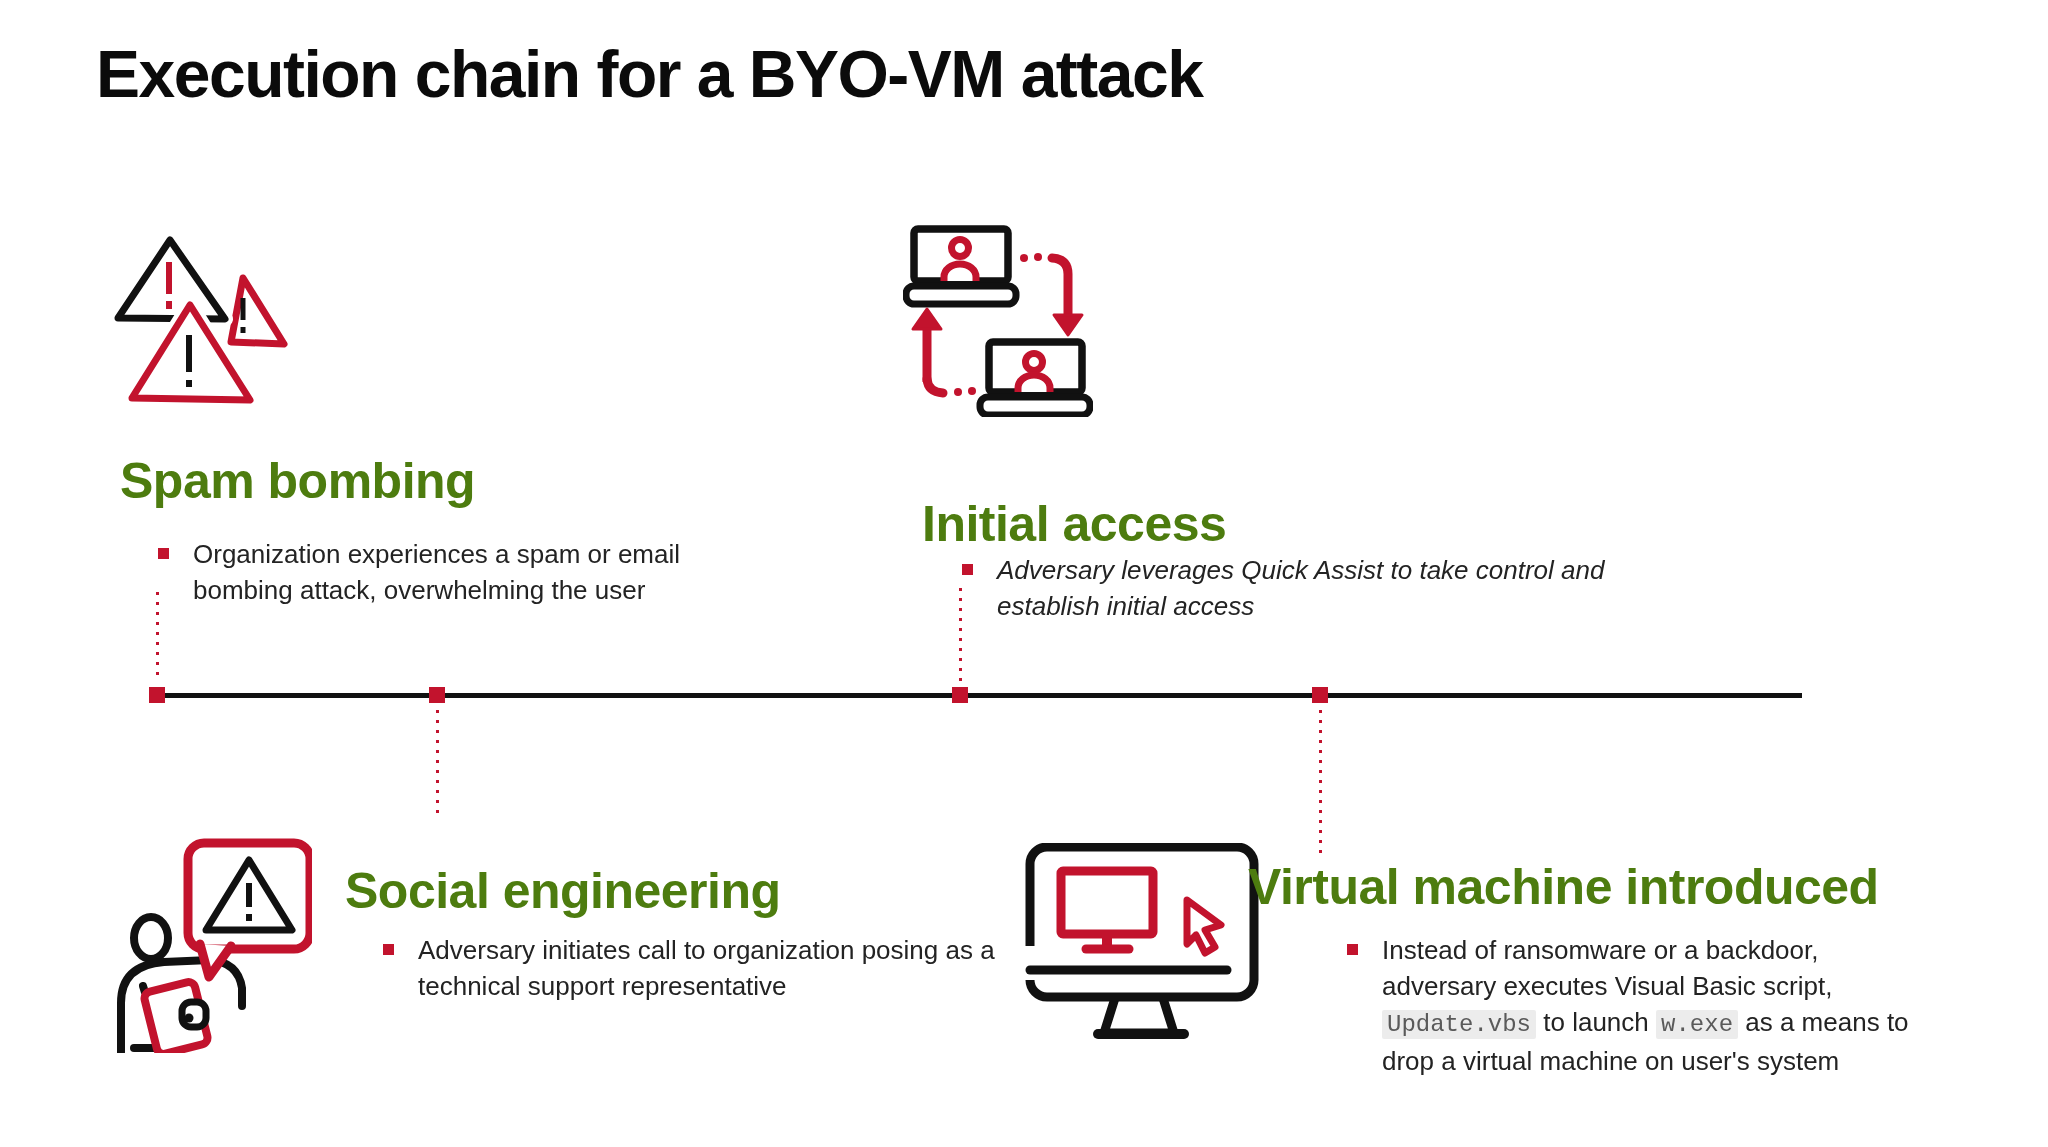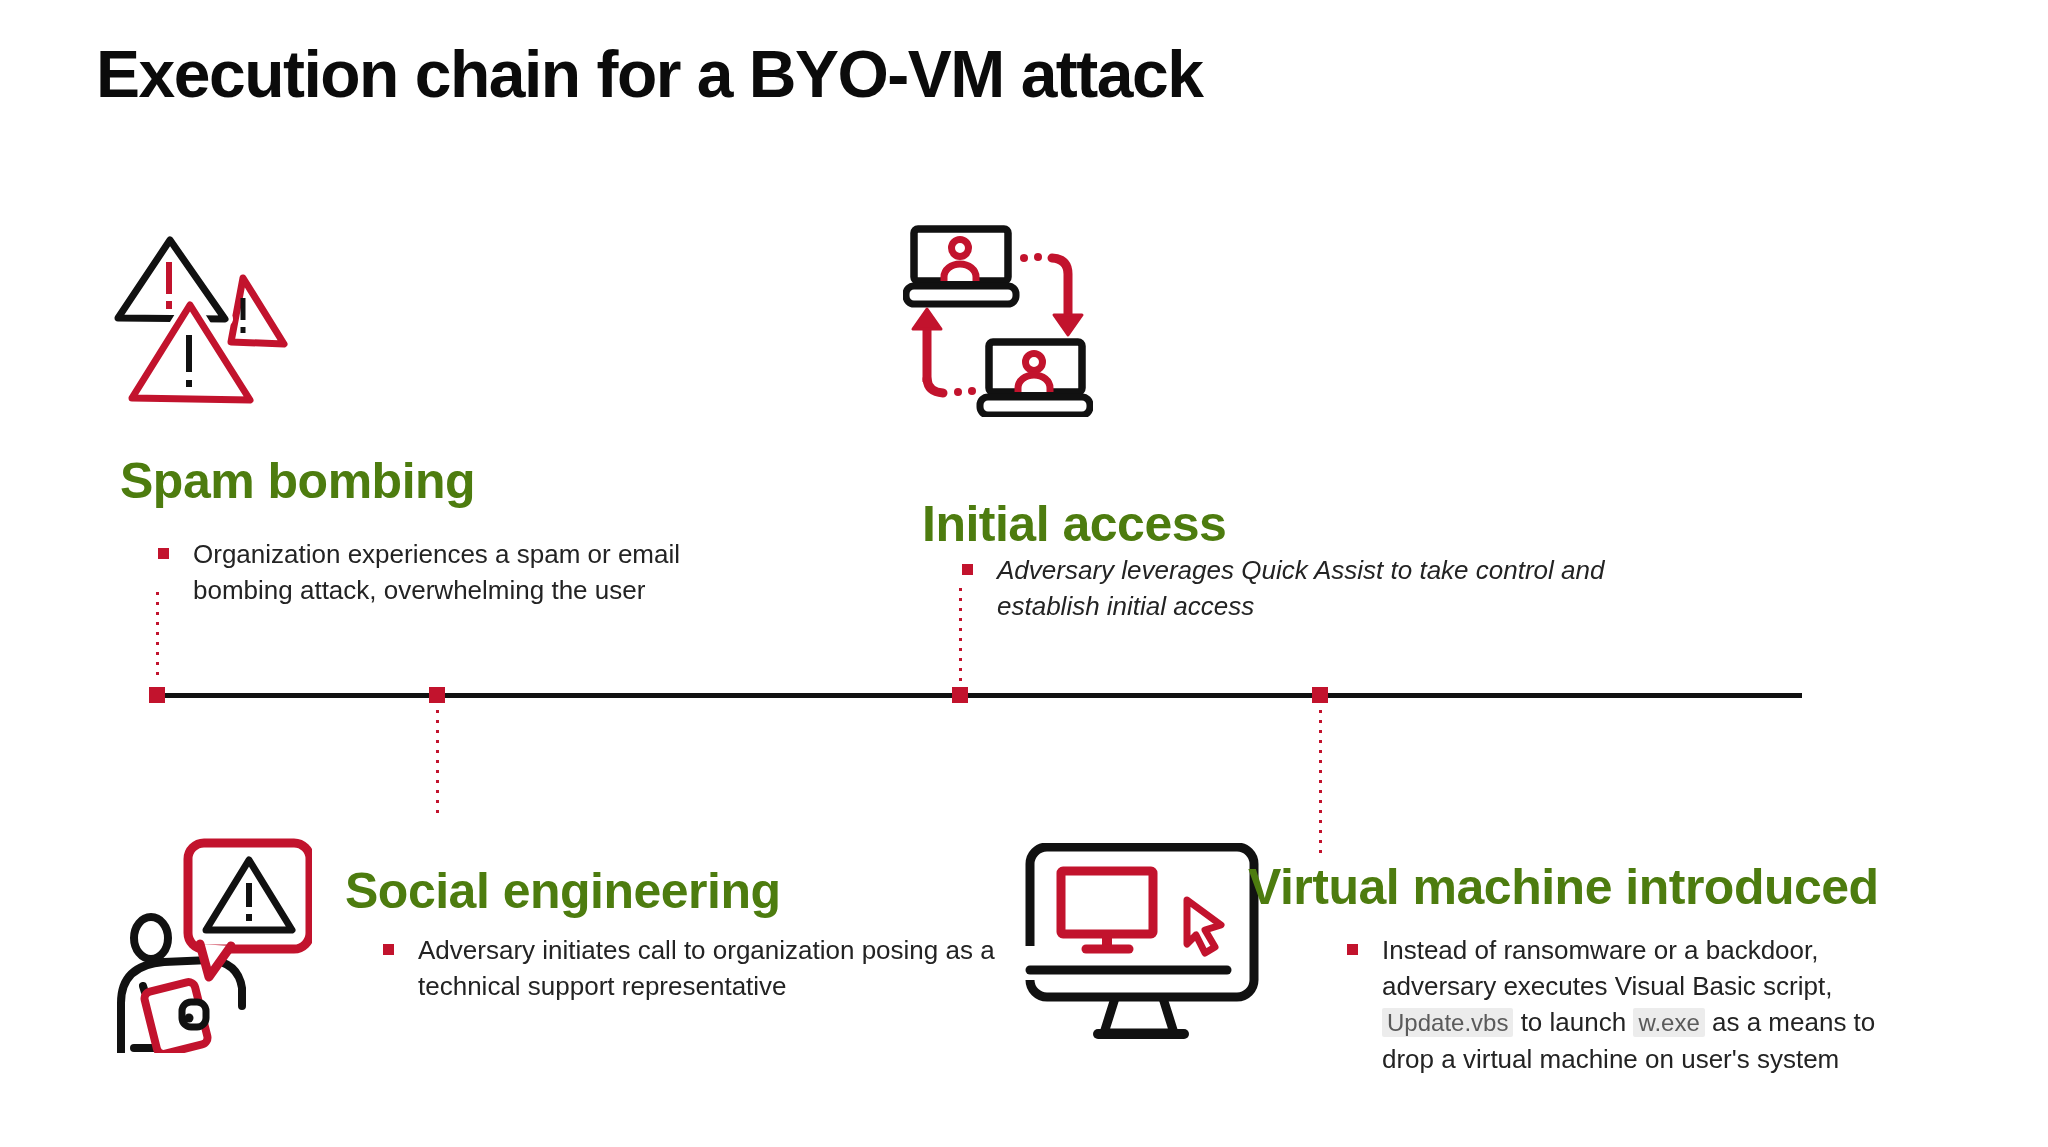--- a/index.html
+++ b/index.html
@@ -36,21 +36,21 @@
     margin-top: 12px;
     background: #c2132d;
   }
   .bullet-text {
     margin-left: 24px;
     font-size: 26px;
     line-height: 36px;
     color: #232323;
   }
   .code-chip {
-    font-family: Liberation Sans, sans-serif;
+    font-family: Liberation Mono, monospace;
     font-size: 24px;
     color: #5a5a5a;
     background: #ececec;
     padding: 1px 5px;
     border-radius: 2px;
     white-space: nowrap;
   }
   .timeline-line {
     left: 152px; top: 693px;
     width: 1650px; height: 5px;

